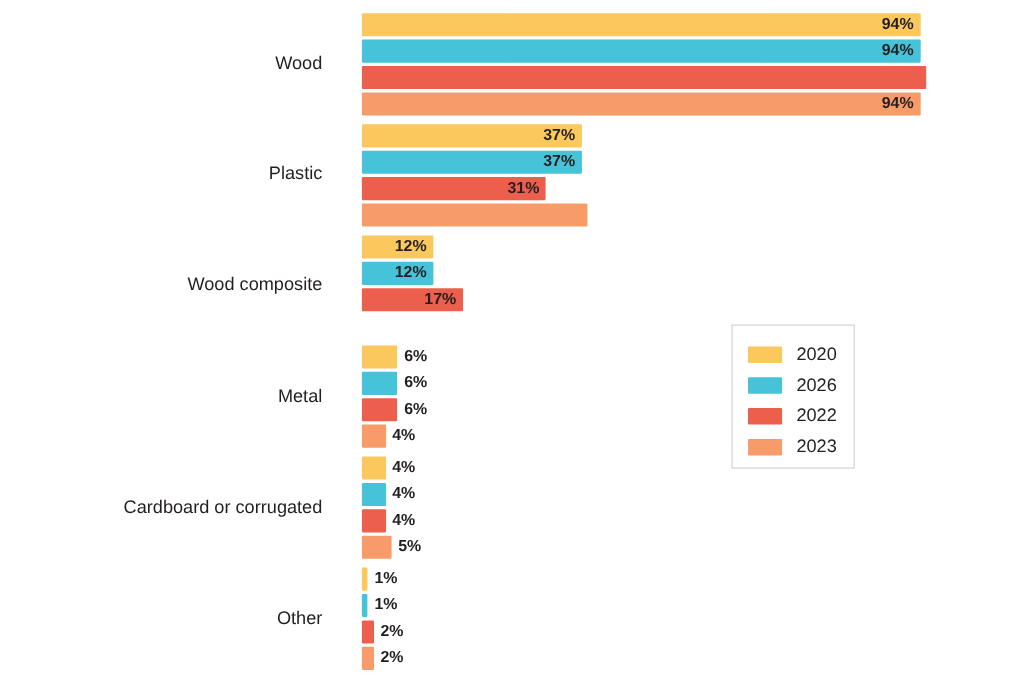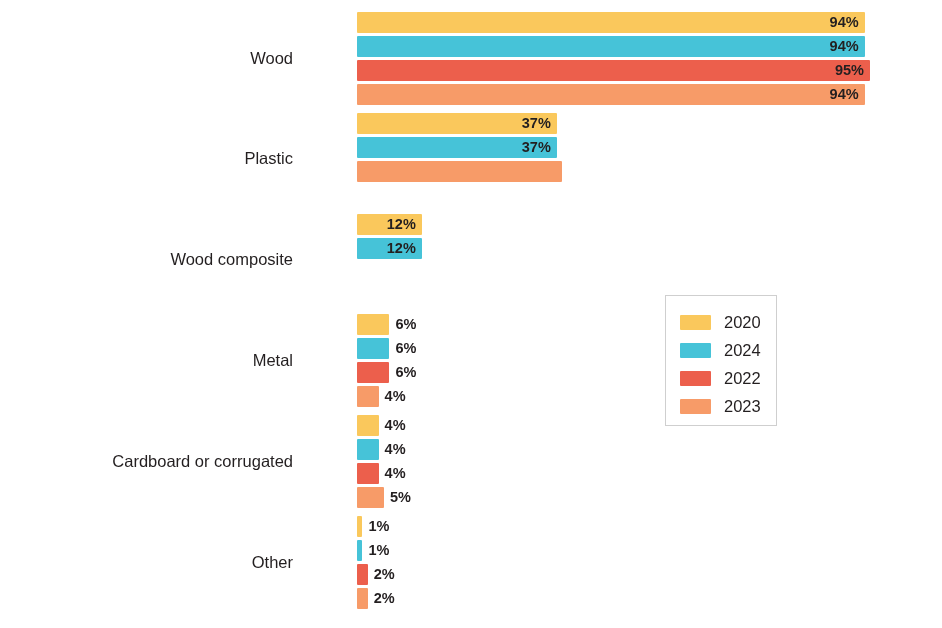--- a/index.html
+++ b/index.html
@@ -37,21 +37,21 @@
   }
   .cat-label-wrap {
     position: absolute;
     left: 0;
     width: 293px;
   }
 
   
   .group {
     position: absolute;
-    left: 316px;
+    left: 288px;
     right: 0;
     padding-left: 41px;
   }
   .bar-row {
     position: relative;
     height: 21px;
     margin-bottom: 3px;
   }
   .bar {
     position: absolute;
@@ -138,48 +138,55 @@
         <div class="bar-row">
           <div class="bar" style="width: 507.6px; background: rgb(250, 200, 92);"></div>
           <div class="bar-value inside" style="left: 0px; width: 501.6px;">94%</div>
         </div>
         <div class="bar-row">
           <div class="bar" style="width: 507.6px; background: rgb(70, 195, 216);"></div>
           <div class="bar-value inside" style="left: 0px; width: 501.6px;">94%</div>
         </div>
         <div class="bar-row">
           <div class="bar" style="width: 513px; background: rgb(236, 95, 76);"></div>
-          <div class="bar-value inside" style="left: 0px; width: 507px;">95%</div>
         </div>
         <div class="bar-row">
           <div class="bar" style="width: 507.6px; background: rgb(247, 155, 104);"></div>
           <div class="bar-value inside" style="left: 0px; width: 501.6px;">94%</div>
         </div>
       </div>
       <div class="group" style="top: 112.8px;">
         <div class="bar-row">
           <div class="bar" style="width: 199.8px; background: rgb(250, 200, 92);"></div>
           <div class="bar-value inside" style="left: 0px; width: 193.8px;">37%</div>
         </div>
         <div class="bar-row">
           <div class="bar" style="width: 199.8px; background: rgb(70, 195, 216);"></div>
           <div class="bar-value inside" style="left: 0px; width: 193.8px;">37%</div>
         </div>
         <div class="bar-row">
+          <div class="bar" style="width: 167.4px; background: rgb(236, 95, 76);"></div>
+          <div class="bar-value inside" style="left: 0px; width: 161.4px;">31%</div>
+        </div>
+        <div class="bar-row">
           <div class="bar" style="width: 205.2px; background: rgb(247, 155, 104);"></div>
         </div>
       </div>
       <div class="group" style="top: 213.6px;">
         <div class="bar-row">
           <div class="bar" style="width: 64.8px; background: rgb(250, 200, 92);"></div>
           <div class="bar-value inside" style="left: 0px; width: 58.8px;">12%</div>
         </div>
         <div class="bar-row">
           <div class="bar" style="width: 64.8px; background: rgb(70, 195, 216);"></div>
           <div class="bar-value inside" style="left: 0px; width: 58.8px;">12%</div>
+        </div>
+        <div class="bar-row">
+          <div class="bar" style="width: 91.8px; background: rgb(236, 95, 76);"></div>
+          <div class="bar-value inside" style="left: 0px; width: 85.8px;">17%</div>
         </div>
       </div>
       <div class="group" style="top: 314.4px;">
         <div class="bar-row">
           <div class="bar" style="width: 32.4px; background: rgb(250, 200, 92);"></div>
           <div class="bar-value outside" style="left: 38.4px;">6%</div>
         </div>
         <div class="bar-row">
           <div class="bar" style="width: 32.4px; background: rgb(70, 195, 216);"></div>
           <div class="bar-value outside" style="left: 38.4px;">6%</div>
@@ -231,21 +238,21 @@
       </div>
     </div>
 
   <div id="legend">
       <div class="legend-item" style="top: 16px;">
         <span class="legend-swatch" style="background: rgb(250, 200, 92);"></span>
         <span class="legend-text">2020</span>
       </div>
       <div class="legend-item" style="top: 44px;">
         <span class="legend-swatch" style="background: rgb(70, 195, 216);"></span>
-        <span class="legend-text">2024</span>
+        <span class="legend-text">2026</span>
       </div>
       <div class="legend-item" style="top: 72px; align-items: center;">
         <span class="legend-swatch" style="background: rgb(236, 95, 76);"></span>
         <span class="legend-text">2022</span>
       </div>
       <div class="legend-item" style="top: 100px;">
         <span class="legend-swatch" style="background: rgb(247, 155, 104);"></span>
         <span class="legend-text">2023</span>
       </div>
     </div>

